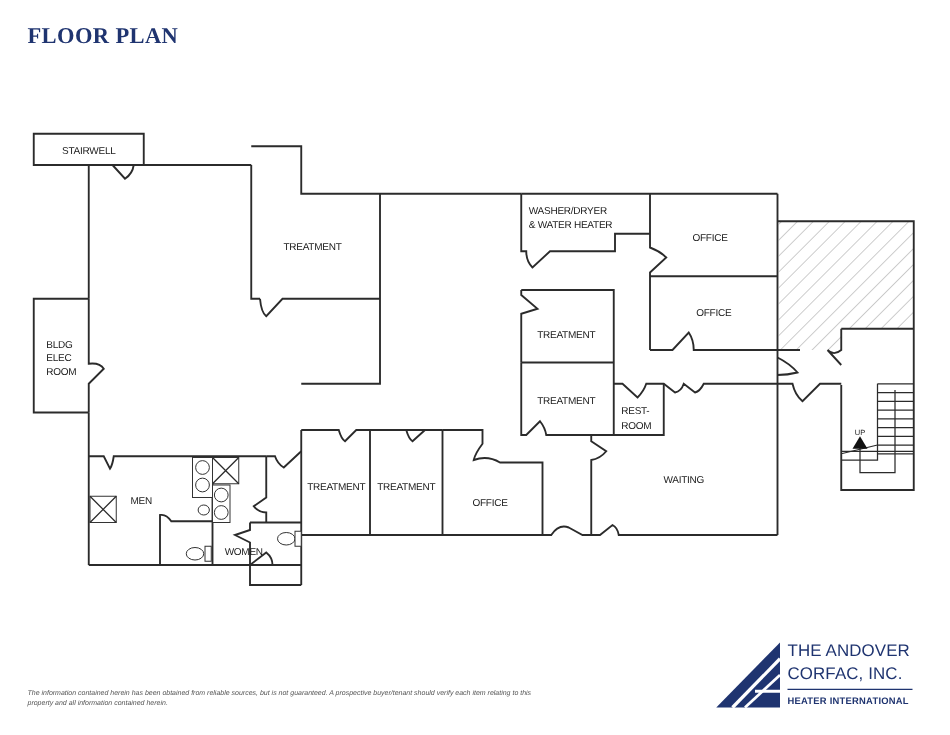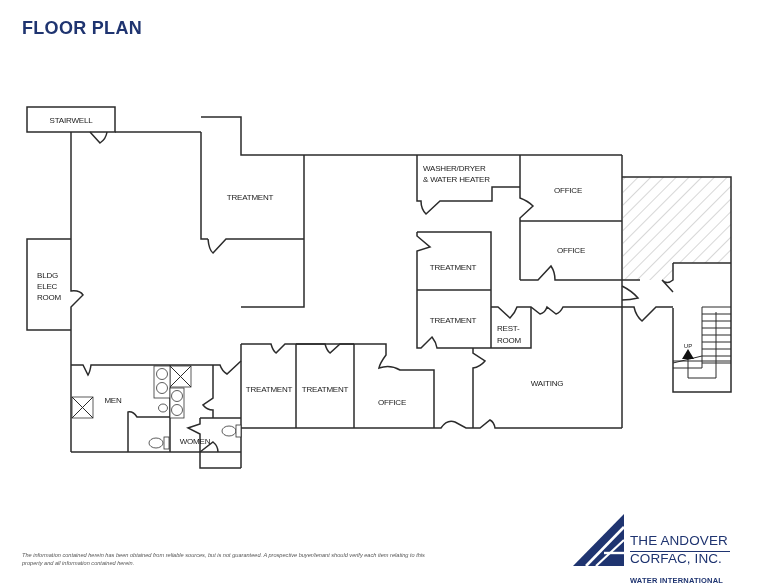--- a/index.html
+++ b/index.html
@@ -1,25 +1,25 @@
 <!DOCTYPE html>
 <html><head>
 <meta charset="utf-8">
 <style>
   html, body { margin: 0; padding: 0; background: #ffffff; }
   body { width: 760px; height: 588px; overflow: hidden; position: relative; font-family: "Liberation Sans", sans-serif; }
-  .page-title { position: absolute; left: 22px; top: 18px; font-family: Liberation Sans, sans-serif; font-weight: bold; font-size: 18px; letter-spacing: 0.3px; color: #1f3470; margin: 0; }
+  .page-title { position: absolute; left: 22px; top: 18px; font-family: Liberation Serif, serif; font-weight: bold; font-size: 18px; letter-spacing: 0.3px; color: #1f3470; margin: 0; }
   svg.plan { position: absolute; left: 0; top: 0; }
   .wall { fill: none; stroke: #2b2b2b; stroke-width: 1.5; stroke-linejoin: miter; }
   .thin { fill: none; stroke: #2b2b2b; stroke-width: 1; }
   .fix { fill: #ffffff; stroke: #333; stroke-width: 0.8; }
   .lbl { font-family: "Liberation Sans", sans-serif; font-size: 8px; fill: #1a1a1a; letter-spacing: -0.2px; }
   .lbl-sm { font-family: "Liberation Sans", sans-serif; font-size: 6px; fill: #1a1a1a; }
   .disclaimer { position: absolute; left: 22px; top: 551px; width: 470px; font-family: "Liberation Sans", sans-serif; font-style: italic; font-size: 5.6px; line-height: 8px; color: #555; }
-  .logo-text { position: absolute; left: 630px; font-family: "Liberation Sans", sans-serif; color: #1f3470; white-space: nowrap; margin-top: 20px; }
+  .logo-text { position: absolute; left: 630px; font-family: "Liberation Sans", sans-serif; color: #1f3470; white-space: nowrap; }
   .logo-l1 { top: 513px; font-size: 13.5px; letter-spacing: 0.1px; }
   .logo-l2 { top: 531px; font-size: 13.5px; letter-spacing: 0.1px; }
   .logo-rule { position: absolute; left: 630px; top: 551px; width: 100px; height: 1px; background: #1f3470; }
   .logo-l3 { top: 556px; font-size: 7.5px; font-weight: bold; letter-spacing: 0.2px; }
 </style>
 </head>
 <body>
 
 <h1 class="page-title">FLOOR PLAN</h1>
 
@@ -152,13 +152,13 @@
 </svg>
 
 <div class="disclaimer">
   <div>The information contained herein has been obtained from reliable sources, but is not guaranteed. A prospective buyer/tenant should verify each item relating to this</div>
   <div>property and all information contained herein.</div>
 </div>
 
 <div class="logo-text logo-l1">THE ANDOVER</div>
 <div class="logo-text logo-l2">CORFAC, INC.</div>
 <div class="logo-rule"></div>
-<div class="logo-text logo-l3">WATER INTERNATIONAL</div>
+<div class="logo-text logo-l3">HEATER INTERNATIONAL</div>
 
 </body></html>

